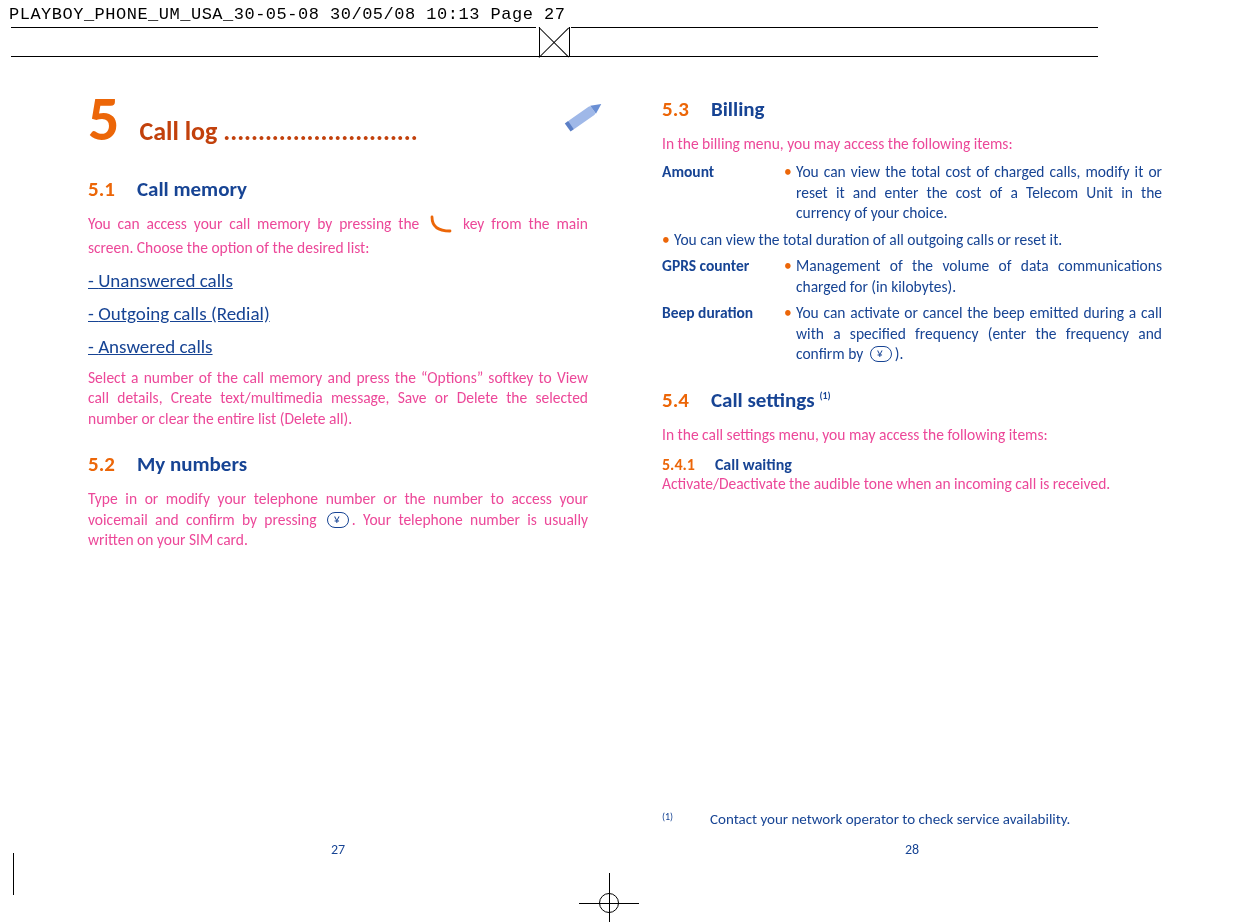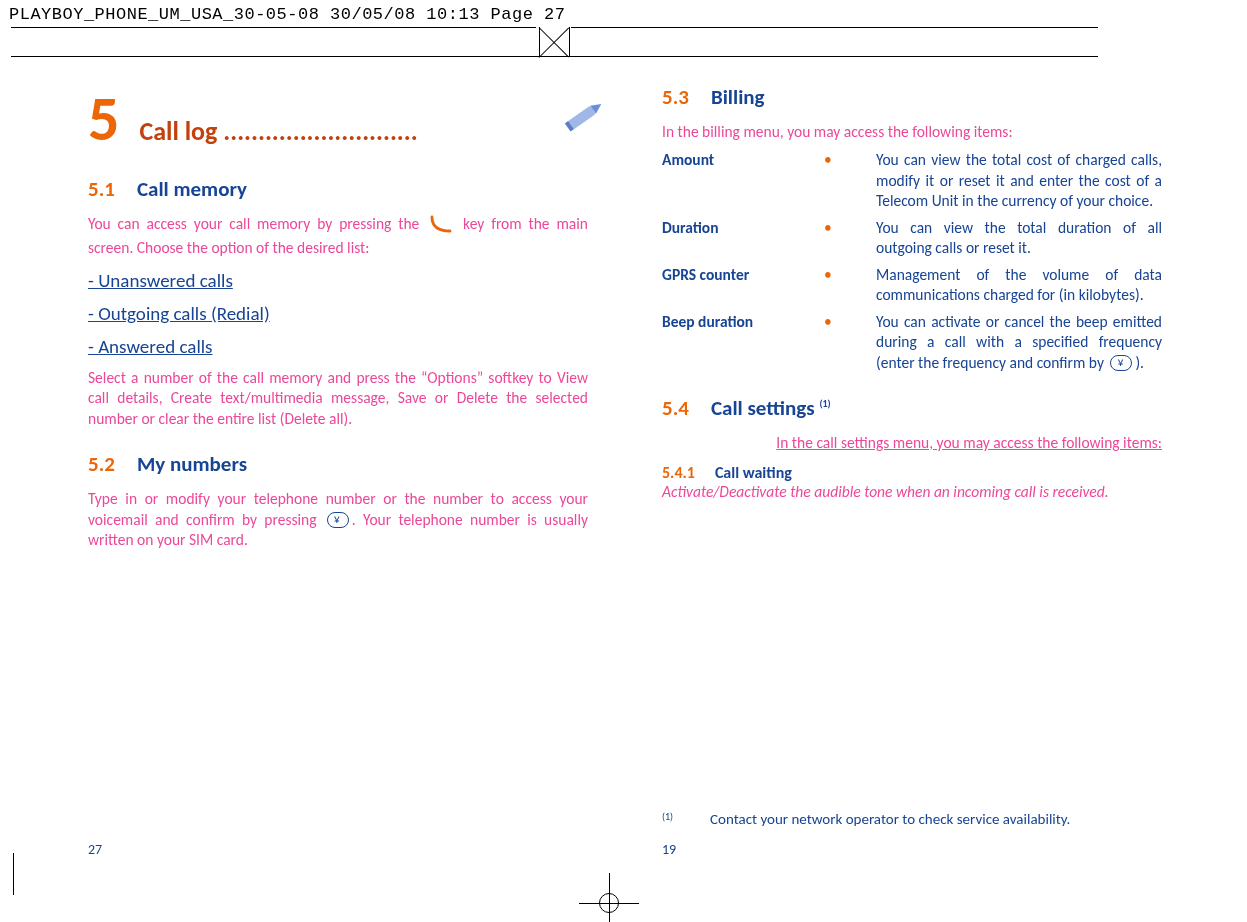--- a/index.html
+++ b/index.html
@@ -38,29 +38,29 @@
   p { font-size: 15.5px; line-height: 1.32; text-align: justify; color: #ec4899; margin-bottom: 8px; }
   .list-item { font-size:19px; color:#174494; margin:10px 0 10px 0;text-decoration:underline; }
   .list-item::before { content:"- "; }
   b { font-weight: normal; }
 
   .key-icon { display:inline-block; vertical-align:-4px; margin:0 4px;}
   .ok-icon { display:inline-block; width:22px; height:16px; border:1.3px solid #174494; border-radius:10px; vertical-align:-3px; margin:0 3px; position:relative;}
   .ok-icon::after{content:"¥"; position:absolute; left:6px; top:-1px; font-size:12px; color:#174494;}
 
   .def-table { margin-top:6px; }
-  .def-row { display:flex; margin-bottom:6px;gap:40px; }
+  .def-row { display:flex; margin-bottom:6px; }
   .def-term { width:122px; flex-shrink:0; font-weight:bold; font-size:15.5px; color:#174494;}
   .def-bullet { width:12px; flex-shrink:0; color:#ec6608; font-size:15.5px;}
   .def-desc { flex:1; font-size:15.5px; text-align:justify; color:#174494; line-height:1.32;}
 
   .sup { font-size:10px; vertical-align:super;}
   .footnote { position:absolute; bottom:42px; left:0; display:flex; font-size:15px; color:#174494;}
   .footnote .fn-mark { font-size:10px; vertical-align:super; width:48px;}
-  .page-num { position:absolute; bottom:12px; width:100%; font-size:14px; color:#174494;}
+  .page-num { position:absolute; bottom:12px; width:100%; text-align:center; font-size:14px; color:#174494;}
 </style>
 </head>
 <body>
 
 <div class="page-wrap">
 
   <div class="preflight">PLAYBOY_PHONE_UM_USA_30-05-08  30/05/08  10:13  Page 27</div>
   <div class="preflight-lines">
     <div class="hline-top"></div>
       <div class="hline-top-r"></div>
@@ -113,61 +113,60 @@
       </div>
       <p>
         <span>Type in or modify your telephone number or the number to access your voicemail and confirm by pressing </span><span class="ok-icon"></span><span>.  Your telephone number is usually written on your SIM card.</span>
       </p>
 
       <div class="page-num">27</div>
     </div>
 
     <div class="col">
 
-      <div class="sec-title" style="margin-top:4px;">
+      <div class="sec-title" style="margin-top:16px;">
         <span class="sec-num">5.3</span><span>Billing</span>
       </div>
       <p style="text-align:left;">In the billing menu,  you may access the following items:</p>
 
       <div class="def-table">
         <div class="def-row">
           <div class="def-term">Amount</div>
           <div class="def-bullet">•</div>
           <div class="def-desc">You can view the total cost of charged calls, modify it or reset it and enter the cost of a Telecom Unit in the currency of your choice.</div>
         </div>
         <div class="def-row">
-          <div class="def-term">Duration</div>
           <div class="def-bullet">•</div>
           <div class="def-desc">You can view the total duration of all outgoing calls or reset it.</div>
         </div>
         <div class="def-row">
           <div class="def-term">GPRS counter</div>
           <div class="def-bullet">•</div>
           <div class="def-desc">Management of the volume of data communications charged for (in kilobytes).</div>
         </div>
         <div class="def-row">
           <div class="def-term">Beep duration</div>
           <div class="def-bullet">•</div>
           <div class="def-desc">
             <span>You can activate or cancel the beep emitted during a call with a specified frequency (enter the frequency and confirm by </span><span class="ok-icon"></span><span>).</span>
           </div>
         </div>
       </div>
 
       <div class="sec-title">
         <span class="sec-num">5.4</span><span><span>Call settings </span><span class="sup">(1)</span></span>
       </div>
-      <p style="text-align:right;text-decoration:underline;">In the call settings menu,  you may access the following items:</p>
+      <p style="text-align:left;">In the call settings menu,  you may access the following items:</p>
 
       <div class="subsec-title">
         <span class="subsec-num">5.4.1</span><span>Call waiting</span>
       </div>
-      <p style="text-align:left;font-style:italic;">Activate/Deactivate the audible tone when an incoming call is received.</p>
+      <p style="text-align:left;">Activate/Deactivate the audible tone when an incoming call is received.</p>
 
       <div class="footnote">
         <span class="fn-mark">(1)</span>
         <span>Contact your network operator to check service availability.</span>
       </div>
-      <div class="page-num">19</div>
+      <div class="page-num">28</div>
     </div>
 
   </div>
 </div>
 
 </body></html>

